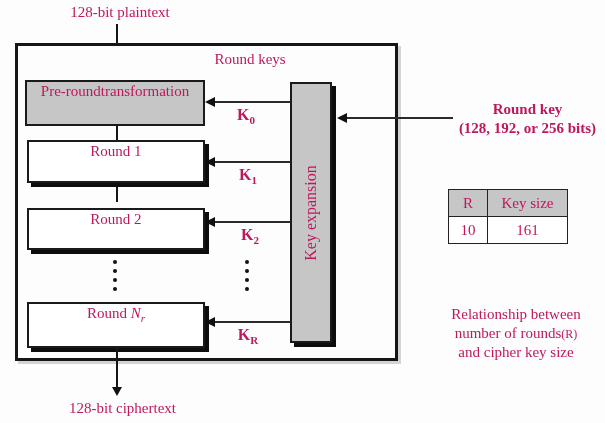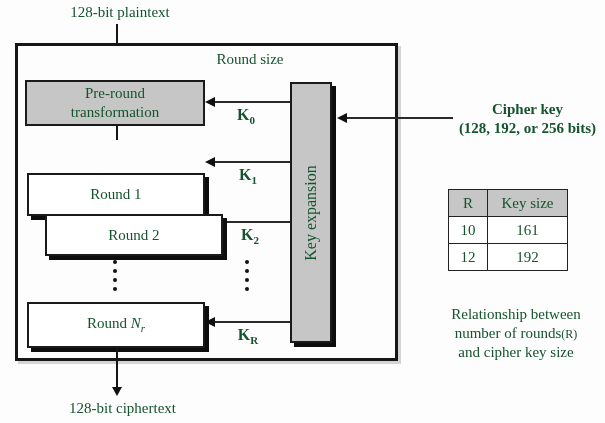--- a/index.html
+++ b/index.html
@@ -5,52 +5,52 @@
   html,body{margin:0;padding:0;}
   body{
     font-family:"Liberation Serif","DejaVu Serif",serif;
     background:#ffffff;
   }
   #stage{
     position:relative;
     width:605px;height:423px;
     background:#fdfdfd;
     overflow:hidden;
-    color:#14532d;
+    color:#be185d;
     font-family:Liberation Serif, serif;
   }
   .abs{position:absolute;}
   .ctr{text-align:center;}
   .lbl{font-size:15px;line-height:1.25;}
   .bold{font-weight:bold;}
 
   
   .outer-box{
     left:15px;top:43px;width:377px;height:312px;
     border:3px solid #161616;
     box-shadow:3px 3px 0 #d4d4d4;
     background:#fdfdfd;
   }
 
   
   .proc{
     box-sizing:border-box;
-    display:flex;flex-direction:column;justify-content:center;
+    display:flex;justify-content:center;
     text-align:center;
     font-size:15px;line-height:1.25;
     border:2px solid #1a1a1a;
     z-index:2;
   }
   .gray-fill{background:#c6c6c6;}
   .white-fill{background:#ffffff;}
   .hard-shadow{box-shadow:4px 4px 0 #0d0d0d;}
 
   .preround-box{left:25px;top:80px;width:180px;height:46px;}
-  .round1-box{left:27px;top:140px;width:178px;height:43px;margin-top:33px;}
-  .round2-box{left:27px;top:214px;width:178px;height:42px;margin-left:18px;}
+  .round1-box{left:27px;top:140px;width:178px;height:43px;}
+  .round2-box{left:27px;top:208px;width:178px;height:42px;}
   .roundnr-box{left:27px;top:302px;width:178px;height:46px;}
 
   .keyexp-box{
     left:290px;top:82px;width:42px;height:261px;
     align-items:center;
   }
   .keyexp-box .vtext{
     transform:rotate(-90deg);
     white-space:nowrap;
     font-size:16px;
@@ -106,21 +106,21 @@
 
 <div id="stage">
 
   <div class="abs ctr lbl" style="left:35px;top:3px;width:170px;">128-bit plaintext</div>
   <div class="abs vline" style="left:116px;top:24px;height:47px;"></div>
   <div class="abs arrow-down" style="left:112px;top:70px;"></div>
 
   <div class="abs outer-box"></div>
 
   <div class="abs ctr lbl" style="left:198px;top:50px;width:104px;">
-    <div>Round size</div>
+    <div>Round keys</div>
   </div>
 
   <div class="abs proc gray-fill preround-box">
     <div>Pre-round</div>
     <div>transformation</div>
   </div>
 
   <div class="abs vline" style="left:116px;top:126px;height:14px;"></div>
 
   <div class="abs proc white-fill hard-shadow round1-box">
@@ -172,38 +172,34 @@
   </div>
 
   <div class="abs hline" style="left:213px;top:321px;width:77px;"></div>
   <div class="abs arrow-left" style="left:205px;top:317px;"></div>
   <div class="abs klabel" style="left:226px;top:326px;"><span>K</span><sub>R</sub></div>
 
   <div class="abs hline z-top" style="left:346px;top:117px;width:107px;"></div>
   <div class="abs arrow-left z-top" style="left:337px;top:113px;"></div>
 
   <div class="abs ctr lbl bold" style="left:450px;top:100px;width:155px;">
-    <div>Cipher key</div>
+    <div>Round key</div>
     <div>(128, 192, or 256 bits)</div>
   </div>
 
   <table class="abs ktable" style="left:448px;top:189px;">
     <tbody>
         <tr>
       <th class="col-r">R</th>
       <th class="col-ks">Key size</th>
     </tr>
     <tr>
       <td class="col-r">10</td>
       <td class="col-ks">161</td>
     </tr>
-    <tr>
-      <td class="col-r">12</td>
-      <td class="col-ks">192</td>
-    </tr>
   </tbody>
     </table>
 
   <div class="abs ctr caption" style="left:422px;top:305px;width:188px;">
     <div>Relationship between</div>
     <div><span>number of rounds</span><span class="small-paren">(R)</span></div>
     <div>and cipher key size</div>
   </div>
 
 </div>

